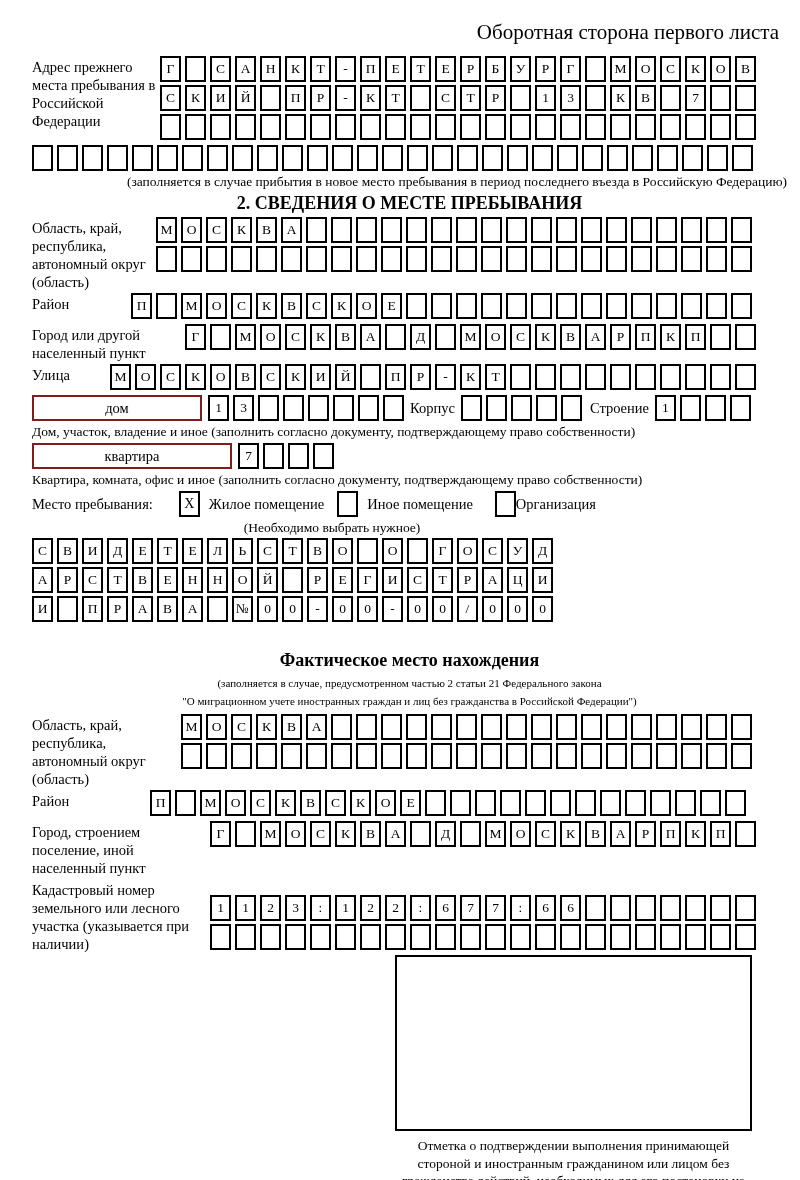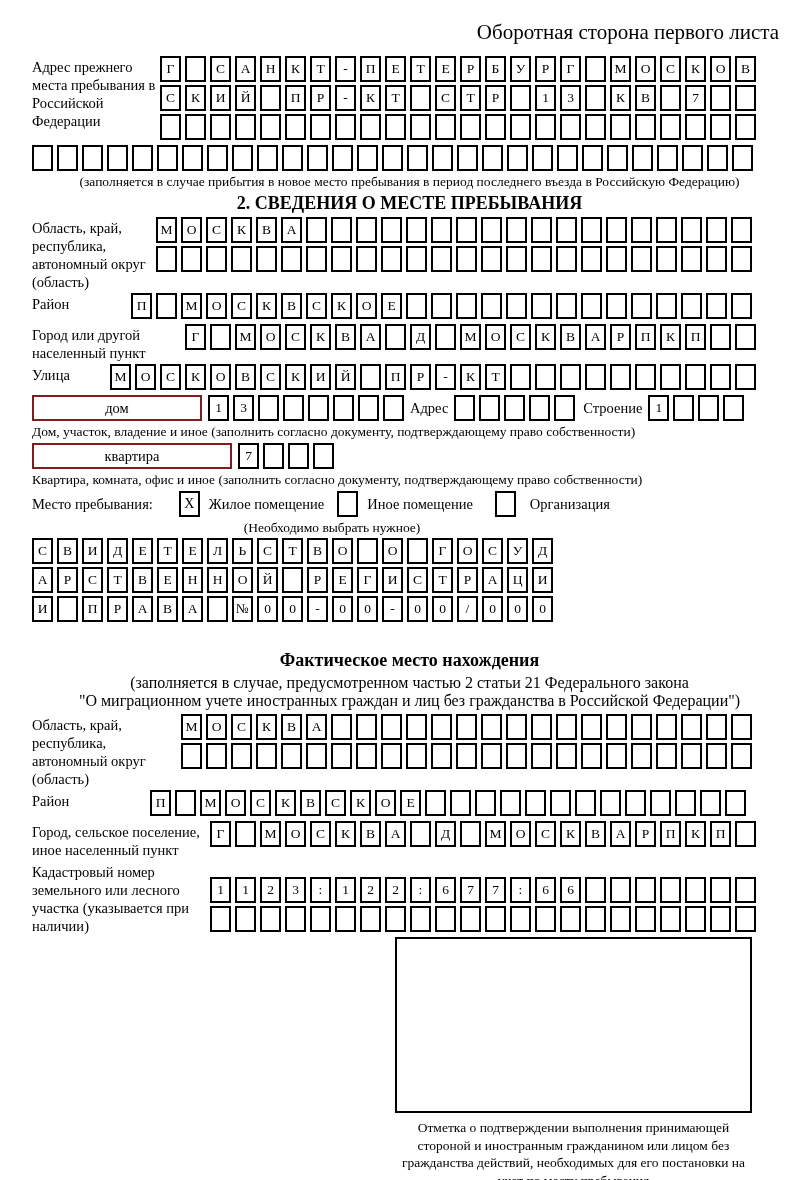--- a/index.html
+++ b/index.html
@@ -19,31 +19,31 @@
     box-sizing:border-box;flex:0 0 21px;width:21px;height:26px;
     border:2px solid #000;margin-right:4px;
     display:flex;align-items:center;justify-content:center;
     font-size:13.5px;line-height:1;
   }
   .rect{
     box-sizing:border-box;border:2px solid #7f1d1d;height:26px;
     display:flex;align-items:center;justify-content:center;font-size:14.5px;
   }
   .caption{font-size:13.5px;line-height:17px;margin-bottom:3px;}
-  .center{text-align:center;}
+  .center{text-align:right;}
   .sec-title{font-weight:bold;font-size:18px;text-align:center;height:20px;margin:2px 0 4px 0;}
   .inline-row{display:flex;align-items:center;height:26px;margin-bottom:2px;}
   .chk{
     box-sizing:border-box;width:21px;height:26px;border:2px solid #000;
     display:flex;align-items:center;justify-content:center;font-size:14px;flex:0 0 21px;
   }
   .stamp-wrap{margin-left:363px;width:357px;}
   .stamp-box{box-sizing:border-box;width:357px;height:176px;border:2px solid #000;}
   .stamp-caption{font-size:13.5px;line-height:17.5px;text-align:center;margin-top:6px;}
-  .subline{font-size:16px;line-height:18px;text-align:center;}
+  .subline{font-size:11px;line-height:18px;text-align:center;}
 </style>
 </head>
 <body>
 
 <div class="top-note">Оборотная сторона первого листа</div>
 
 <div class="field">
   <div class="flabel" style="width:128px;">Адрес прежнего места пребывания в Российской Федерации</div>
   <div class="rows">
     <div class="brow">
@@ -322,21 +322,21 @@
   <div class="brow" style="margin-bottom:0;">
       <span class="bx">1</span>
       <span class="bx">3</span>
       <span class="bx"></span>
       <span class="bx"></span>
       <span class="bx"></span>
       <span class="bx"></span>
       <span class="bx"></span>
       <span class="bx"></span>
     </div>
-  <span style="margin:0 6px 0 2px;">Адрес</span>
+  <span style="margin:0 6px 0 2px;">Корпус</span>
   <div class="brow" style="margin-bottom:0;">
       <span class="bx"></span>
       <span class="bx"></span>
       <span class="bx"></span>
       <span class="bx"></span>
       <span class="bx"></span>
     </div>
   <span style="margin:0 6px 0 4px;">Строение</span>
   <div class="brow" style="margin-bottom:0;">
       <span class="bx">1</span>
@@ -358,21 +358,21 @@
 </div>
 <div class="caption">Квартира, комната, офис и иное (заполнить согласно документу, подтверждающему право собственности)</div>
 
 <div class="inline-row">
   <span style="margin-right:26px;">Место пребывания:</span>
   <span class="chk">X</span>
   <span style="margin:0 13px 0 9px;">Жилое помещение</span>
   <span class="chk"></span>
   <span style="margin:0 22px 0 9px;">Иное помещение</span>
   <span class="chk"></span>
-  <span style="margin-left:14px;">Организация</span>
+  <span style="">Организация</span>
 </div>
 <div class="caption" style="width:600px;text-align:center;height:16px;">(Необходимо выбрать нужное)</div>
 
 <div class="field" style="margin-top:3px;min-height:108px;">
   <div class="rows">
     <div class="brow">
         <span class="bx">С</span>
         <span class="bx">В</span>
         <span class="bx">И</span>
         <span class="bx">Д</span>
@@ -529,21 +529,21 @@
         <span class="bx"></span>
         <span class="bx"></span>
         <span class="bx"></span>
         <span class="bx"></span>
         <span class="bx"></span>
       </div>
     </div>
 </div>
 
 <div class="field" style="min-height:38px;">
-  <div class="flabel" style="width:178px;">Город, сельское поселение, иное населенный пункт</div>
+  <div class="flabel" style="width:178px;">Город, строением поселение, иной населенный пункт</div>
   <div class="rows">
       <div class="brow">
         <span class="bx">Г</span>
         <span class="bx"></span>
         <span class="bx">М</span>
         <span class="bx">О</span>
         <span class="bx">С</span>
         <span class="bx">К</span>
         <span class="bx">В</span>
         <span class="bx">А</span>

